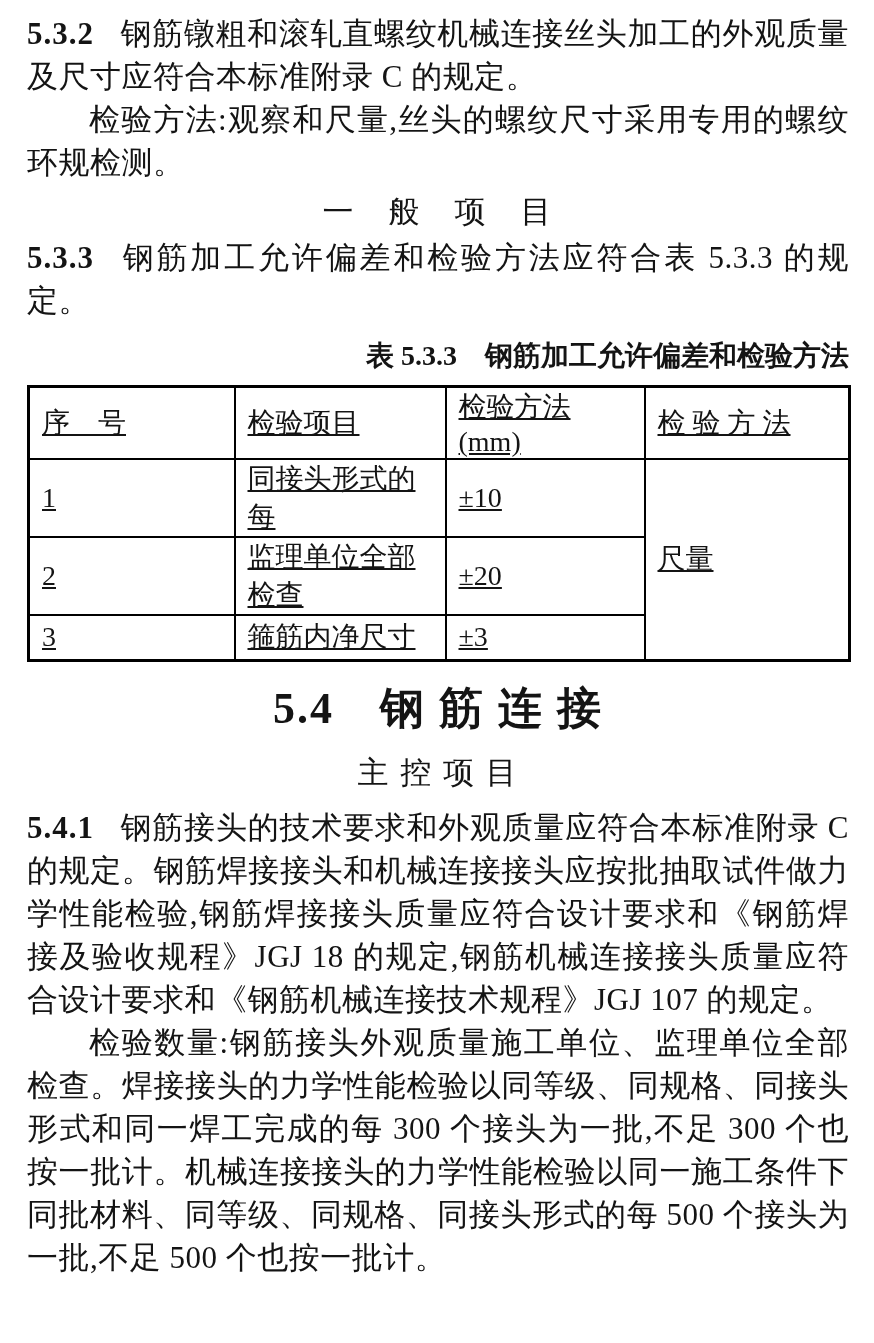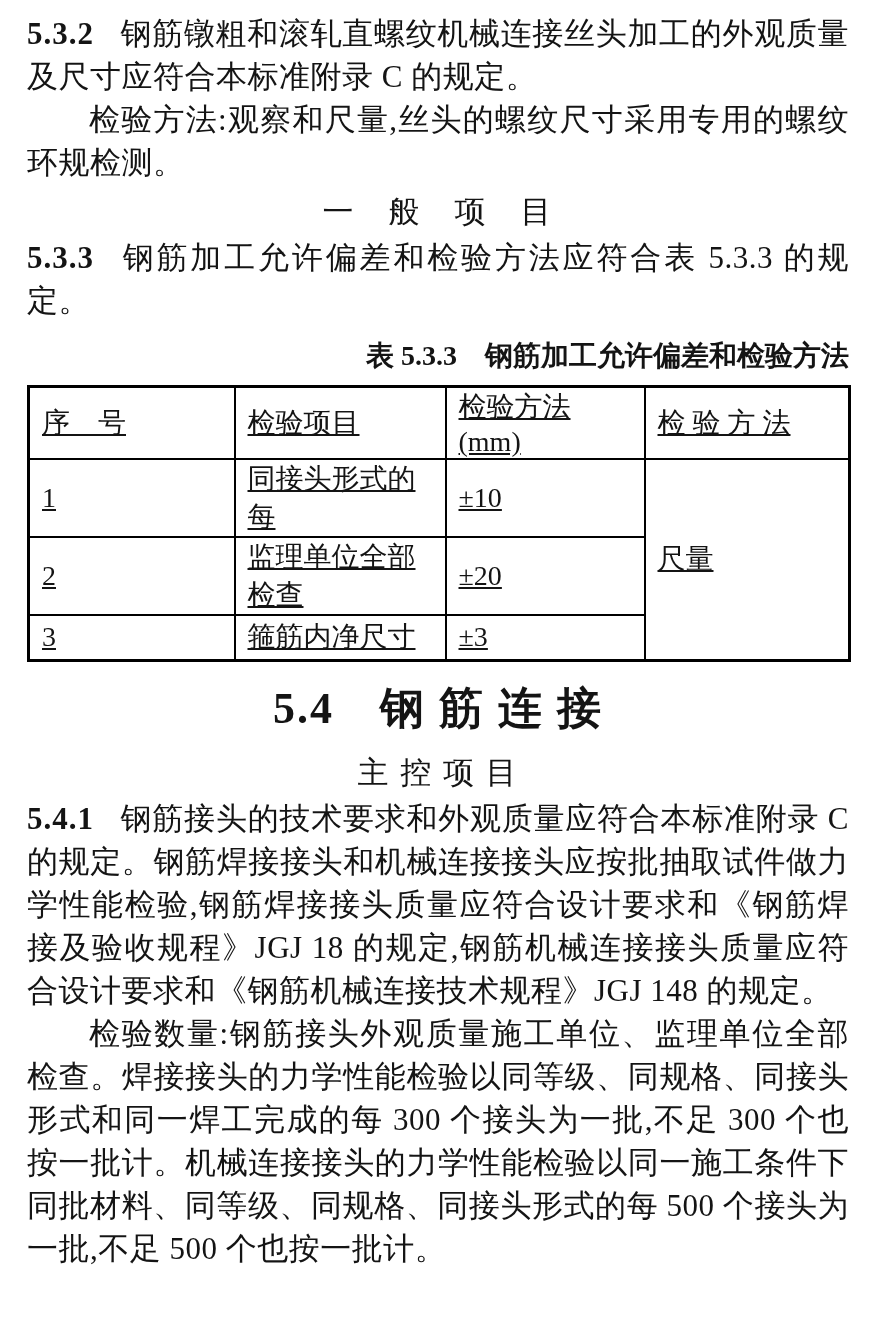--- a/index.html
+++ b/index.html
@@ -65,21 +65,21 @@
     font-weight: bold;
     text-align: center;
     margin-top: 24px;
     letter-spacing: 2px;
   }
   .master-heading {
     font-size: 31px;
     line-height: 43px;
     text-align: center;
     margin-top: 19px;
-    margin-bottom: 3px;
+    margin-bottom: 12px;
     letter-spacing: 2px;
   }
   .qty-after-table { margin-top: 18px; }
 </style>
 </head>
 <body>
 
 <div class="page">
 
   <p class="body-text"><span class="clause-number">5.3.2</span><span>钢筋镦粗和滚轧直螺纹机械连接丝头加工的外观质量及尺寸应符合本标准附录 C 的规定。</span></p>
@@ -126,17 +126,17 @@
         <td>±3</td>
       </tr>
     </tbody>
   </table>
 
 
   <div class="section-heading">5.4　钢 筋 连 接</div>
 
   <div class="master-heading">主 控 项 目</div>
 
-  <p class="body-text"><span class="clause-number">5.4.1</span><span>钢筋接头的技术要求和外观质量应符合本标准附录 C 的规定。钢筋焊接接头和机械连接接头应按批抽取试件做力学性能检验,钢筋焊接接头质量应符合设计要求和《钢筋焊接及验收规程》JGJ 18 的规定,钢筋机械连接接头质量应符合设计要求和《钢筋机械连接技术规程》JGJ 148 的规定。</span></p>
+  <p class="body-text"><span class="clause-number">5.4.1</span><span>钢筋接头的技术要求和外观质量应符合本标准附录 C 的规定。钢筋焊接接头和机械连接接头应按批抽取试件做力学性能检验,钢筋焊接接头质量应符合设计要求和《钢筋焊接及验收规程》JGJ 18 的规定,钢筋机械连接接头质量应符合设计要求和《钢筋机械连接技术规程》JGJ 107 的规定。</span></p>
 
   <p class="body-text indented">检验数量:钢筋接头外观质量施工单位、监理单位全部检查。焊接接头的力学性能检验以同等级、同规格、同接头形式和同一焊工完成的每 300 个接头为一批,不足 300 个也按一批计。机械连接接头的力学性能检验以同一施工条件下同批材料、同等级、同规格、同接头形式的每 500 个接头为一批,不足 500 个也按一批计。</p>
 
 </div>
 
 </body></html>

